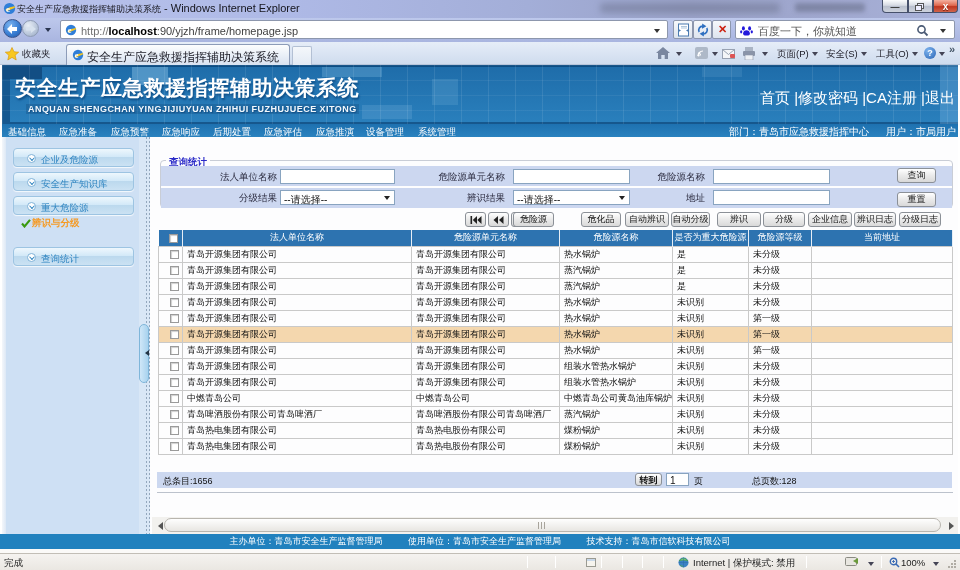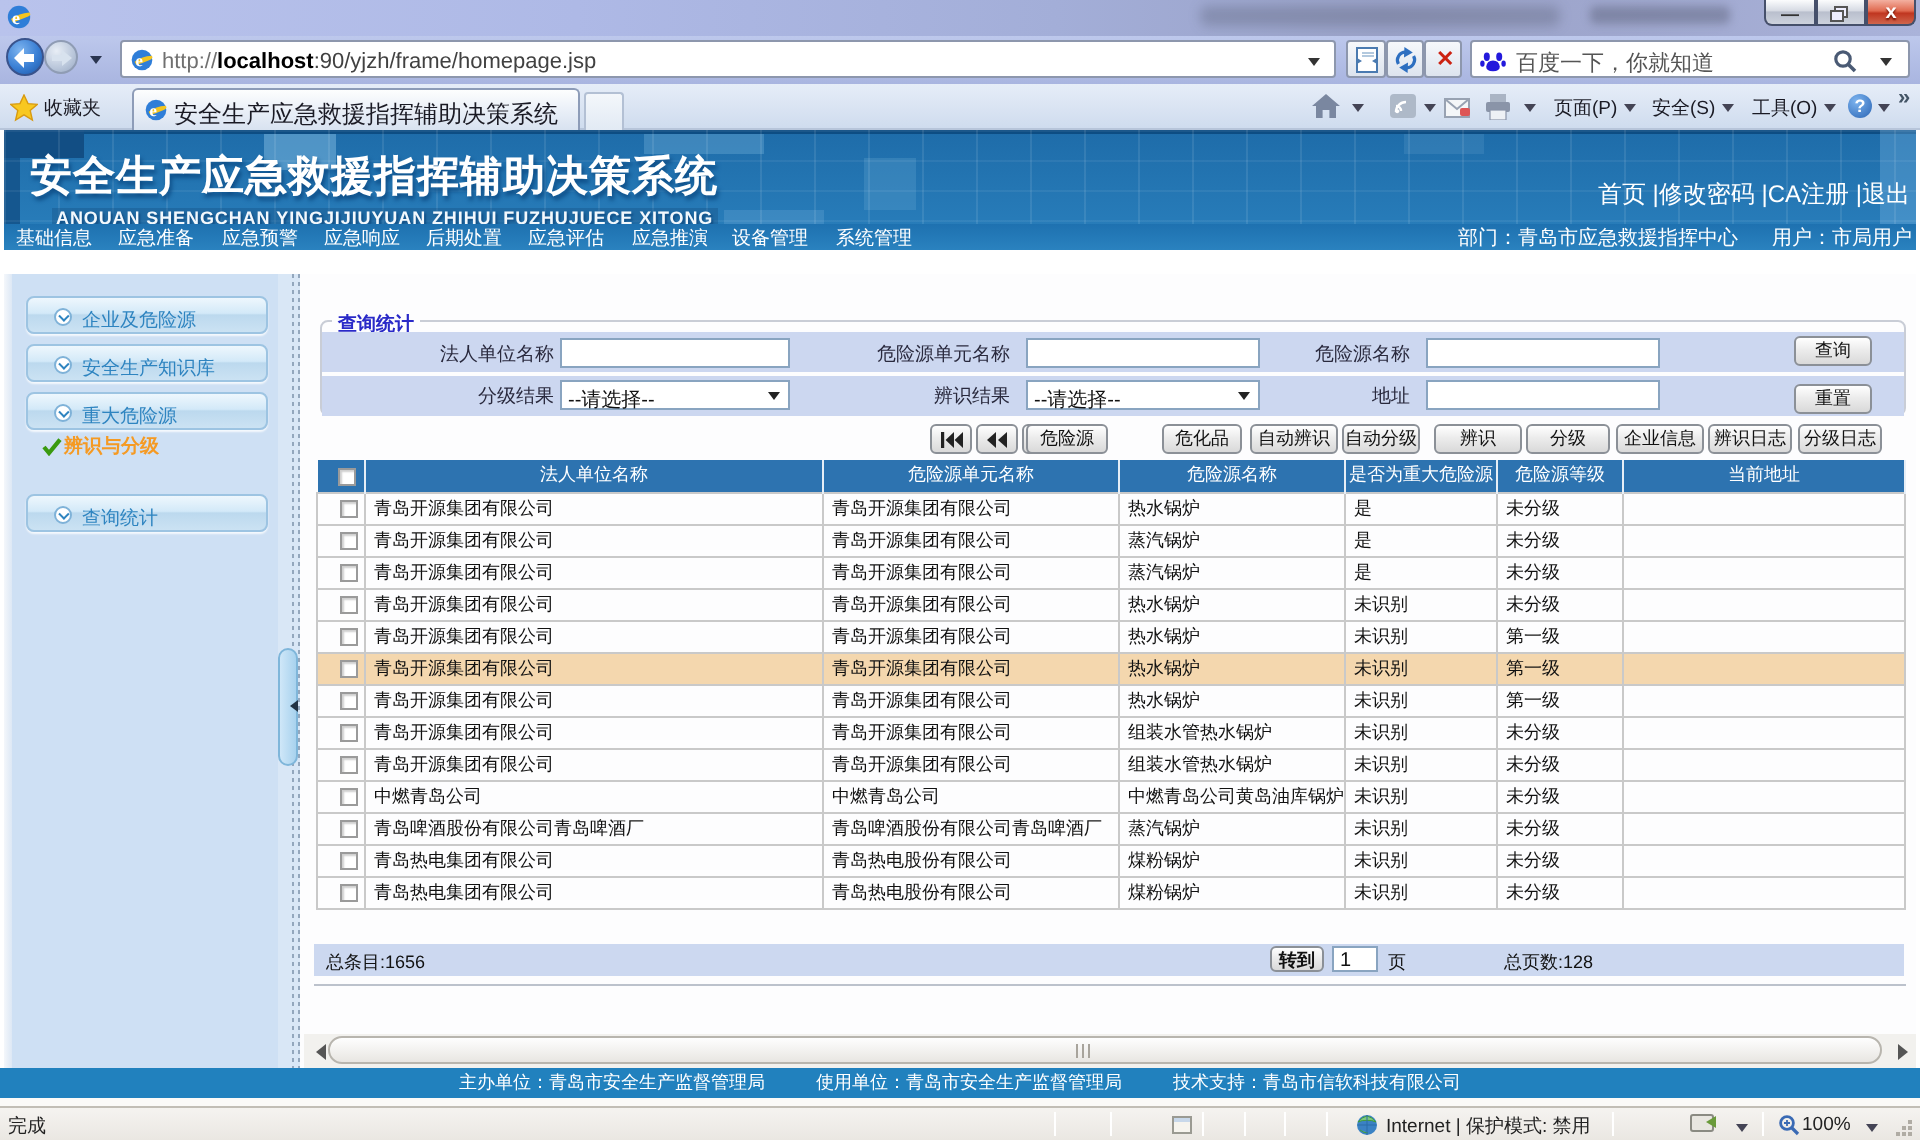--- a/index.html
+++ b/index.html
@@ -16,23 +16,23 @@
 .field{background:#fff;border:1px solid #8d97ad;border-radius:2px;}
 
 #favrow{left:0;top:42px;width:960px;height:23px;background:linear-gradient(#e6edf8,#cfdcEE);border-bottom:1px solid #b7c5da;}
 
 #banner{left:2px;top:65px;width:956px;height:59px;background:linear-gradient(#1e6ca9,#2a80bd);overflow:hidden;}
 #banner .grid{position:absolute;left:0;top:0;right:0;bottom:0;
  background-image:repeating-linear-gradient(to right,rgba(255,255,255,0.09) 0 1px,transparent 1px 27px),repeating-linear-gradient(to bottom,rgba(255,255,255,0.06) 0 1px,transparent 1px 15px);}
 .patch{position:absolute;}
 #btitle{left:13px;top:9px;font-size:21px;font-weight:bold;color:#fff;letter-spacing:0.5px;text-shadow:1px 2px 2px #0d4c85;white-space:nowrap;}
 #bsub{left:24px;top:39px;font-size:9px;font-weight:bold;color:#f2f8fd;letter-spacing:0.45px;text-shadow:1px 1px 1px #114f86;background:rgba(15,70,120,0.30);padding:0 2px;white-space:nowrap;}
-#blinks{right:3px;top:24px;font-size:12px;color:#fff;}
-
-#menubar{left:2px;top:112px;width:956px;height:13px;background:linear-gradient(#1e71b0,#2a82bf);}
+#blinks{right:3px;top:24px;font-size:15px;color:#fff;}
+
+#menubar{left:2px;top:124px;width:956px;height:13px;background:linear-gradient(#1e71b0,#2a82bf);}
 .mitem{position:absolute;top:0.5px;font-size:9.5px;font-weight:500;color:#fff;white-space:nowrap;line-height:13px;}
 
 #sidebar{left:6px;top:137px;width:133px;height:397px;background:#cee0f4;}
 #sidestrip{left:2px;top:137px;width:4px;height:397px;background:linear-gradient(to right,#f4f7fb,#dde8f5);}
 #splitter{left:139px;top:137px;width:13px;height:397px;background:#d9e7f6;}
 .sbtn{position:absolute;left:7px;width:121px;height:19px;border:1px solid #9dc4e2;border-radius:4px;background:linear-gradient(#eef7fd 0%,#d3e9f8 45%,#bcd9ee 50%,#cbe2f3 100%);box-shadow:0 1px 1px rgba(255,255,255,.8);}
 .sbtn .ic{position:absolute;left:13px;top:5px;width:9px;height:9px;border-radius:50%;background:#fff;border:1px solid #7fb2d8;}
 .sbtn .ic:after{content:"";position:absolute;left:1.8px;top:1.2px;width:3.2px;height:3.2px;border-left:1.4px solid #2e84c0;border-bottom:1.4px solid #2e84c0;transform:rotate(-45deg);}
 .sbtn .tx{position:absolute;left:27px;top:4.5px;font-size:9.5px;font-weight:500;color:#2e84c0;}
 
@@ -62,20 +62,21 @@
 #statusbar{left:0;top:554px;width:960px;height:16px;background:linear-gradient(#f5f3f0,#eae7e2);font-size:9.5px;color:#222;}
 .ssep{position:absolute;top:2px;height:12px;width:1px;background:#c9c5bd;border-right:1px solid #fff;}
 </style></head>
 <body>
 <div class="abs" id="titlebar">
  <svg class="abs" style="left:3px;top:2px" width="13" height="13" viewBox="0 0 13 13">
       <circle cx="6.5" cy="6.5" r="5.6" fill="#2f7ed8"></circle>
       <path d="M2.5 7.5 Q6.5 4.5 11.7 4.2 Q12.9 5.4 11 6.3 Q7 8 3.5 9.2 Z" fill="#f4c520"></path>
       <text x="3" y="10" font-size="9" font-weight="bold" fill="#fff" font-family="Liberation Serif">e</text>
     </svg>
+ <div class="abs ttext"><span style="font-size:9px;">安全生产应急救援指挥辅助决策系统</span> - Windows Internet Explorer</div>
  <div class="abs" style="left:600px;top:3px;width:180px;height:10px;background:rgba(70,75,95,.28);filter:blur(3px);border-radius:4px"></div>
  <div class="abs" style="left:795px;top:3px;width:70px;height:9px;background:rgba(70,75,95,.35);filter:blur(2px);border-radius:3px"></div>
  <div class="abs winbtn" style="left:882px;width:26px;background:linear-gradient(#fbfcfd,#d6dae3 45%,#b9bfcd 50%,#cdd2dd);border-radius:0 0 0 4px;">
       <span class="g" style="top:5px;font-size:9px;font-weight:bold;color:#333;line-height:5px;">—</span>
     </div>
  <div class="abs winbtn" style="left:908px;width:25px;background:linear-gradient(#fbfcfd,#d6dae3 45%,#b9bfcd 50%,#cdd2dd);">
    <span class="abs" style="left:8px;top:3px;width:7px;height:6px;border:1px solid #555;background:#eef;"></span>
    <span class="abs" style="left:6px;top:5px;width:7px;height:6px;border:1px solid #555;background:#eef;"></span>
  </div>
  <div class="abs winbtn" style="left:933px;width:25px;background:linear-gradient(#f3b0a0,#e06a50 45%,#c03620 55%,#d0654c);border-radius:0 0 4px 0;">

